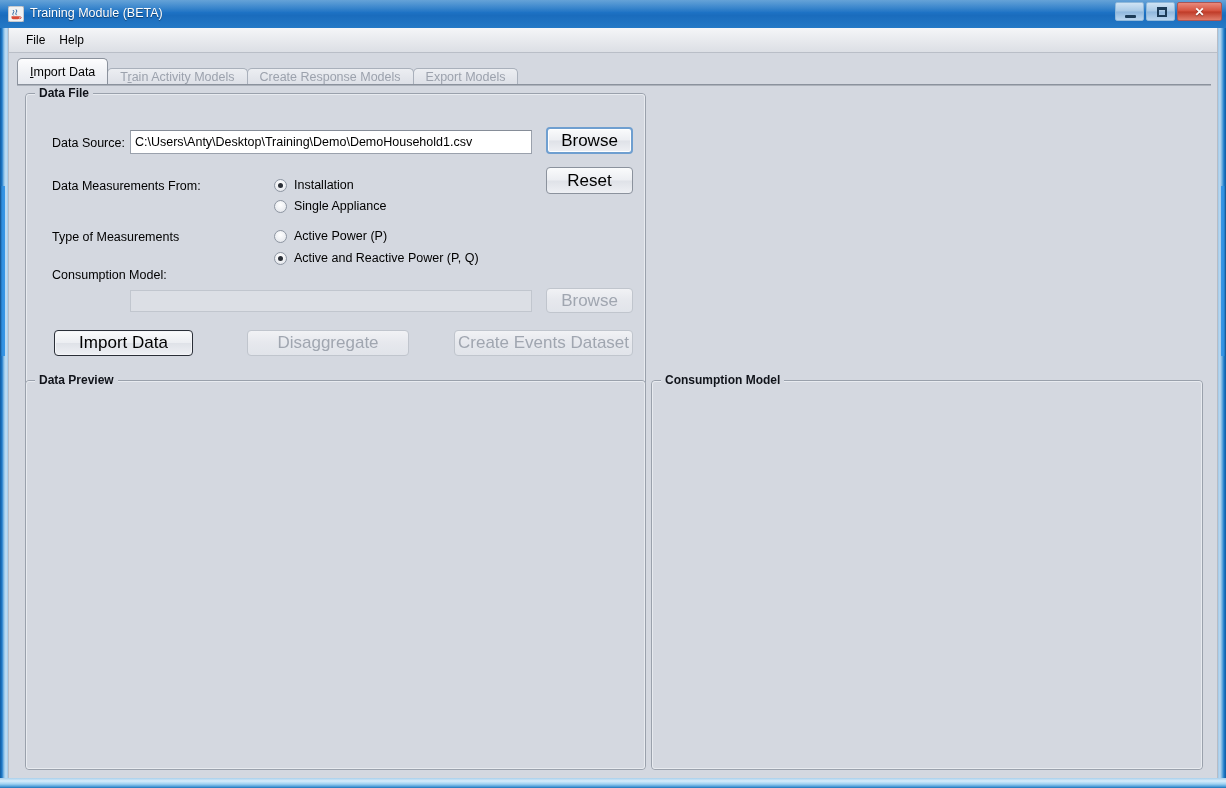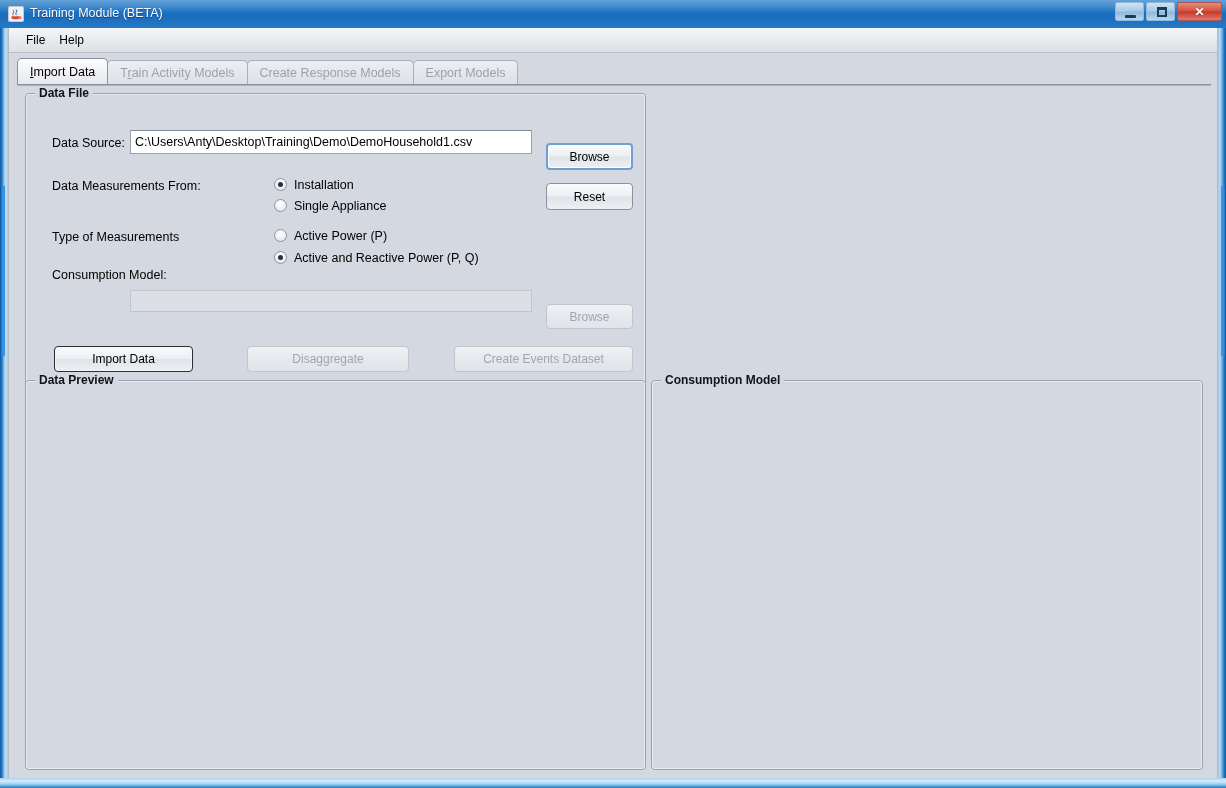--- a/index.html
+++ b/index.html
@@ -165,21 +165,21 @@
 
   
   #tab-strip {
     position: absolute;
     left: 8px; top: 30px;
     width: 1194px; height: 26px;
     display: flex;
     align-items: flex-end;
   }
   .tab {
-    height: 24px;
+    height: 16px;
     box-sizing: border-box;
     padding: 0 12px;
     display: flex;
     align-items: center;
     font-size: 12.5px;
     border: 1px solid #a9b0bb;
     border-bottom: none;
     border-radius: 5px 5px 0 0;
     margin-right: -1px;
     background: linear-gradient(to bottom, #eceef2 0%, #dde0e7 100%);
@@ -257,46 +257,45 @@
     background: #dcdfe5;
     border-color: #c1c6ce;
     color: #9aa1ac;
   }
   .btn {
     position: absolute;
     box-sizing: border-box;
     border: 1px solid #8b929d;
     border-radius: 4px;
     background: linear-gradient(to bottom, #fafbfc 0%, #eceef2 48%, #dfe2e8 52%, #eef0f4 100%);
-    font-size: 12px;
+    font-size: 17px;
     color: #000;
     display: flex;
     align-items: center;
     justify-content: center;
     cursor: default;
     white-space: nowrap;
-    margin-top: 16px;
   }
   .btn.default-focus {
     border: 2px solid #6f9fd0;
     box-shadow: inset 0 0 0 1px #ffffff;
   }
   .btn.focused {
     border: 1px solid #2a2f38;
     box-shadow: inset 0 0 0 1px #f4f5f8;
   }
   .btn.disabled {
     color: #a0a6b0;
     border-color: #c0c5cd;
     background: linear-gradient(to bottom, #f1f2f5 0%, #e6e8ed 50%, #e1e4ea 100%);
   }
   .radio-row {
     position: absolute;
     display: flex;
-    align-items: flex-start;
+    align-items: center;
     font-size: 12.5px;
     white-space: nowrap;
   }
   .radio {
     width: 13px; height: 13px;
     border-radius: 50%;
     box-sizing: border-box;
     border: 1px solid #8e96a2;
     background: radial-gradient(circle at 50% 35%, #ffffff 0%, #eceef2 60%, #d9dce2 100%);
     margin-right: 7px;

